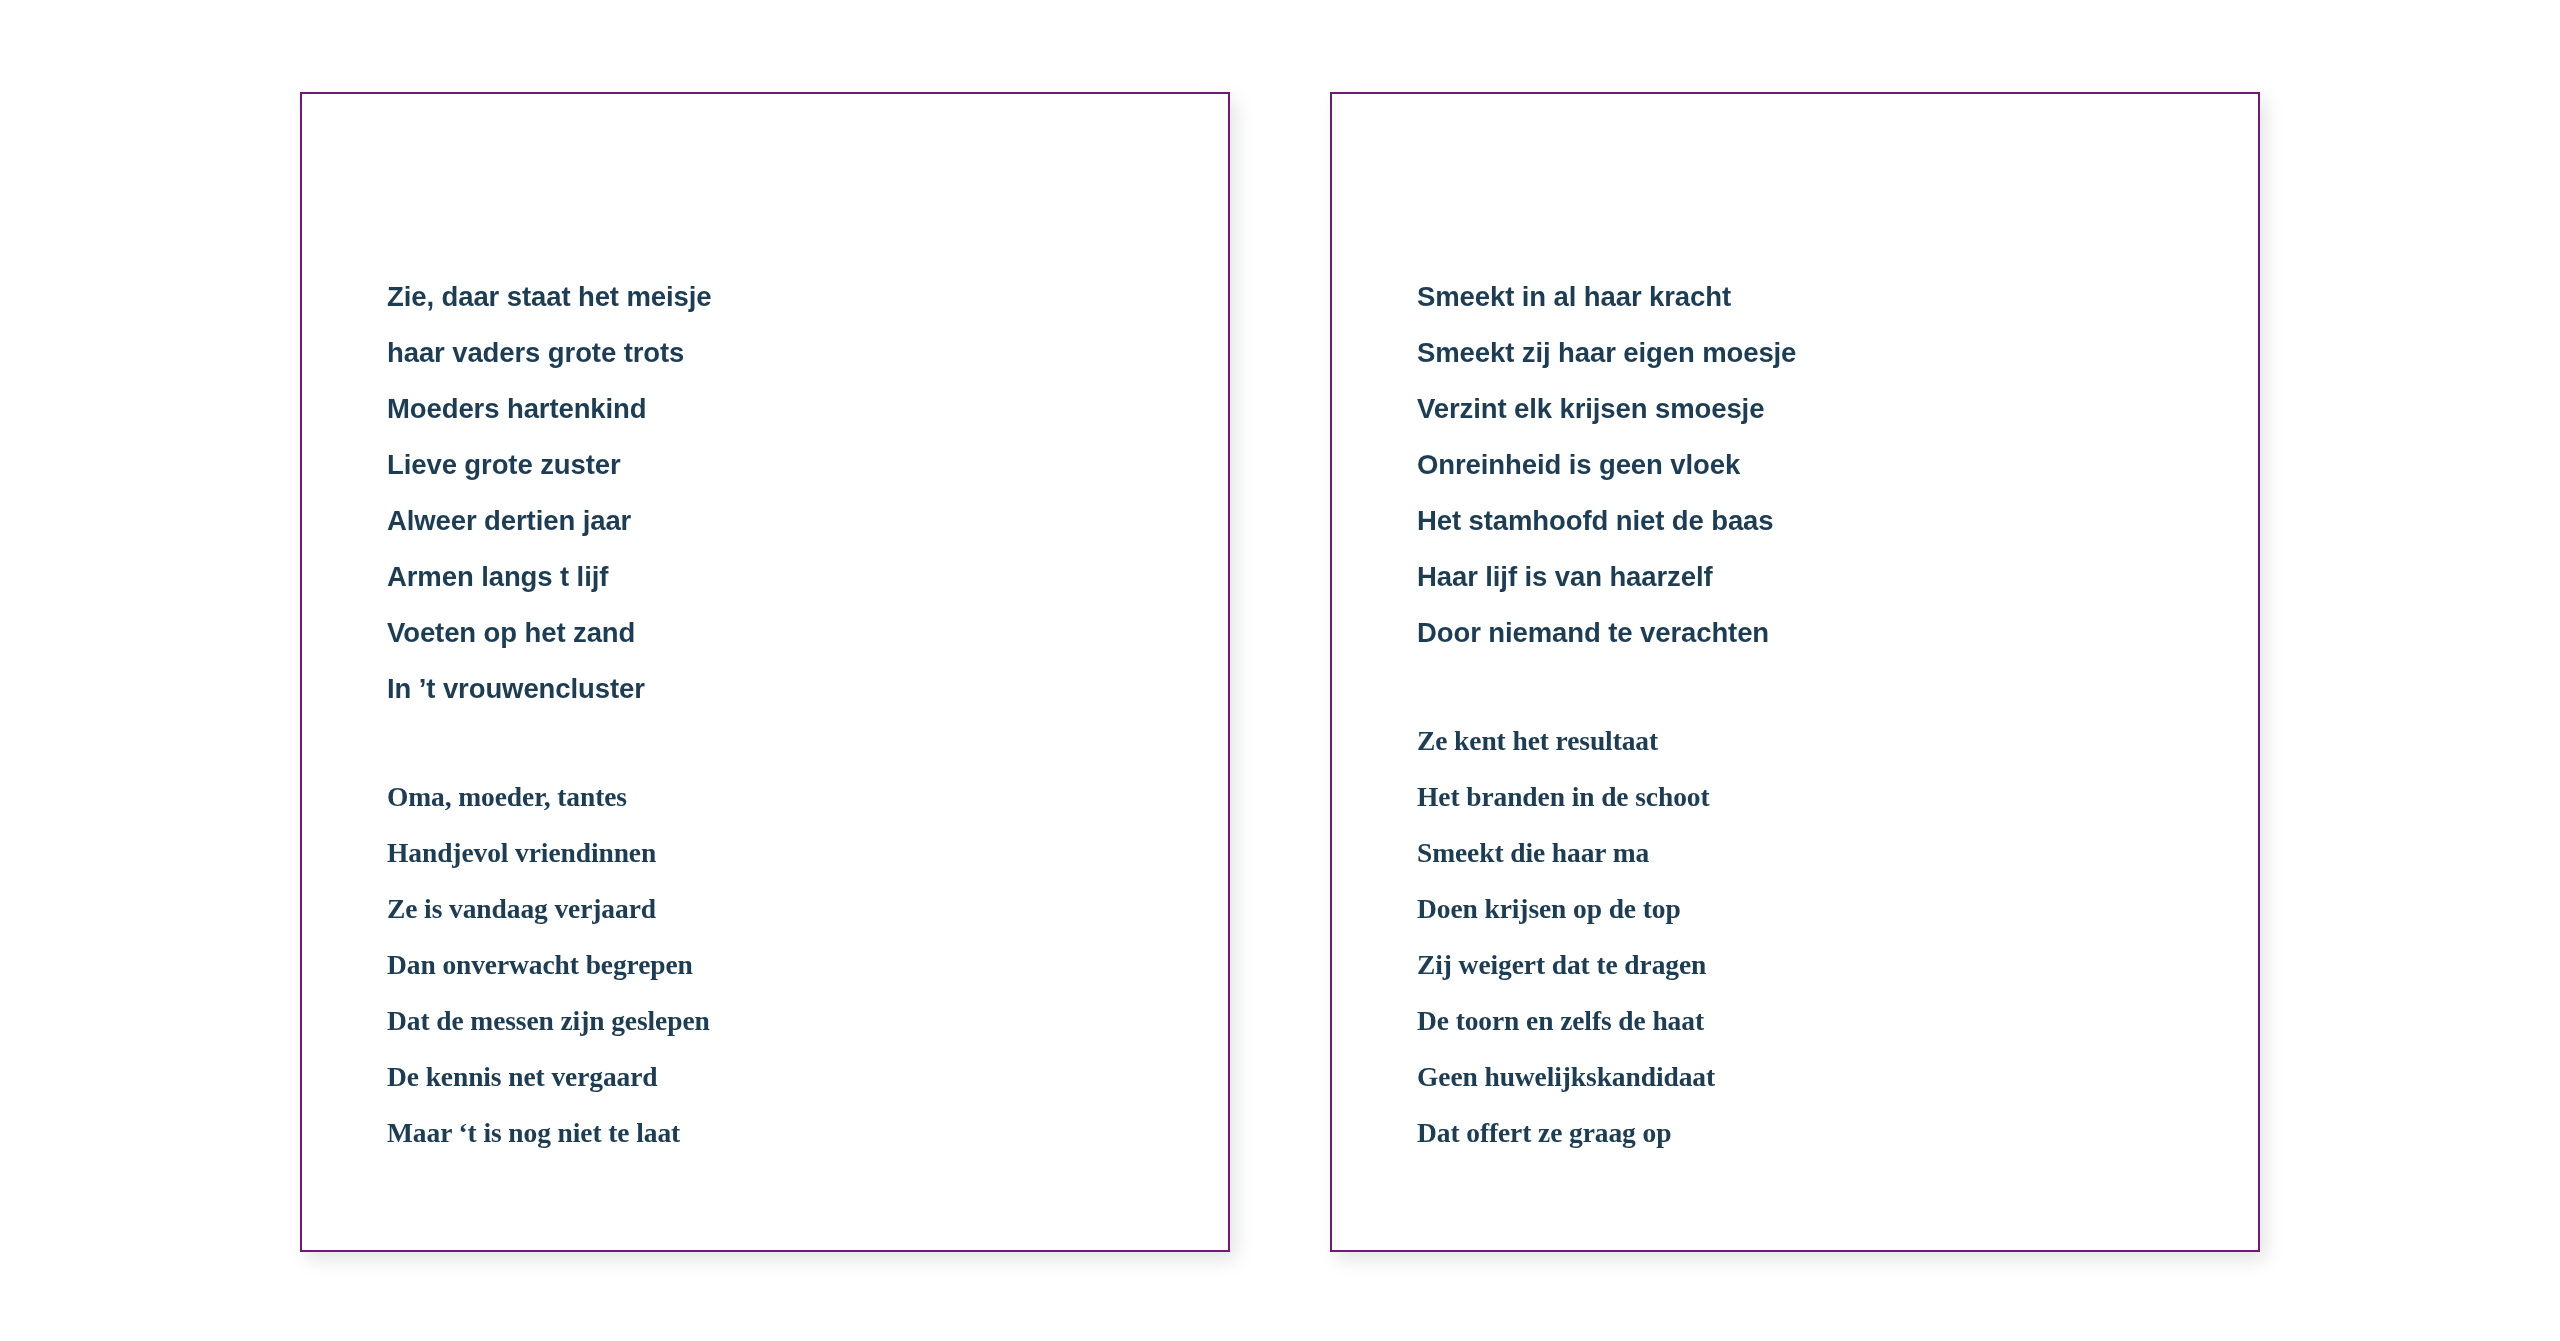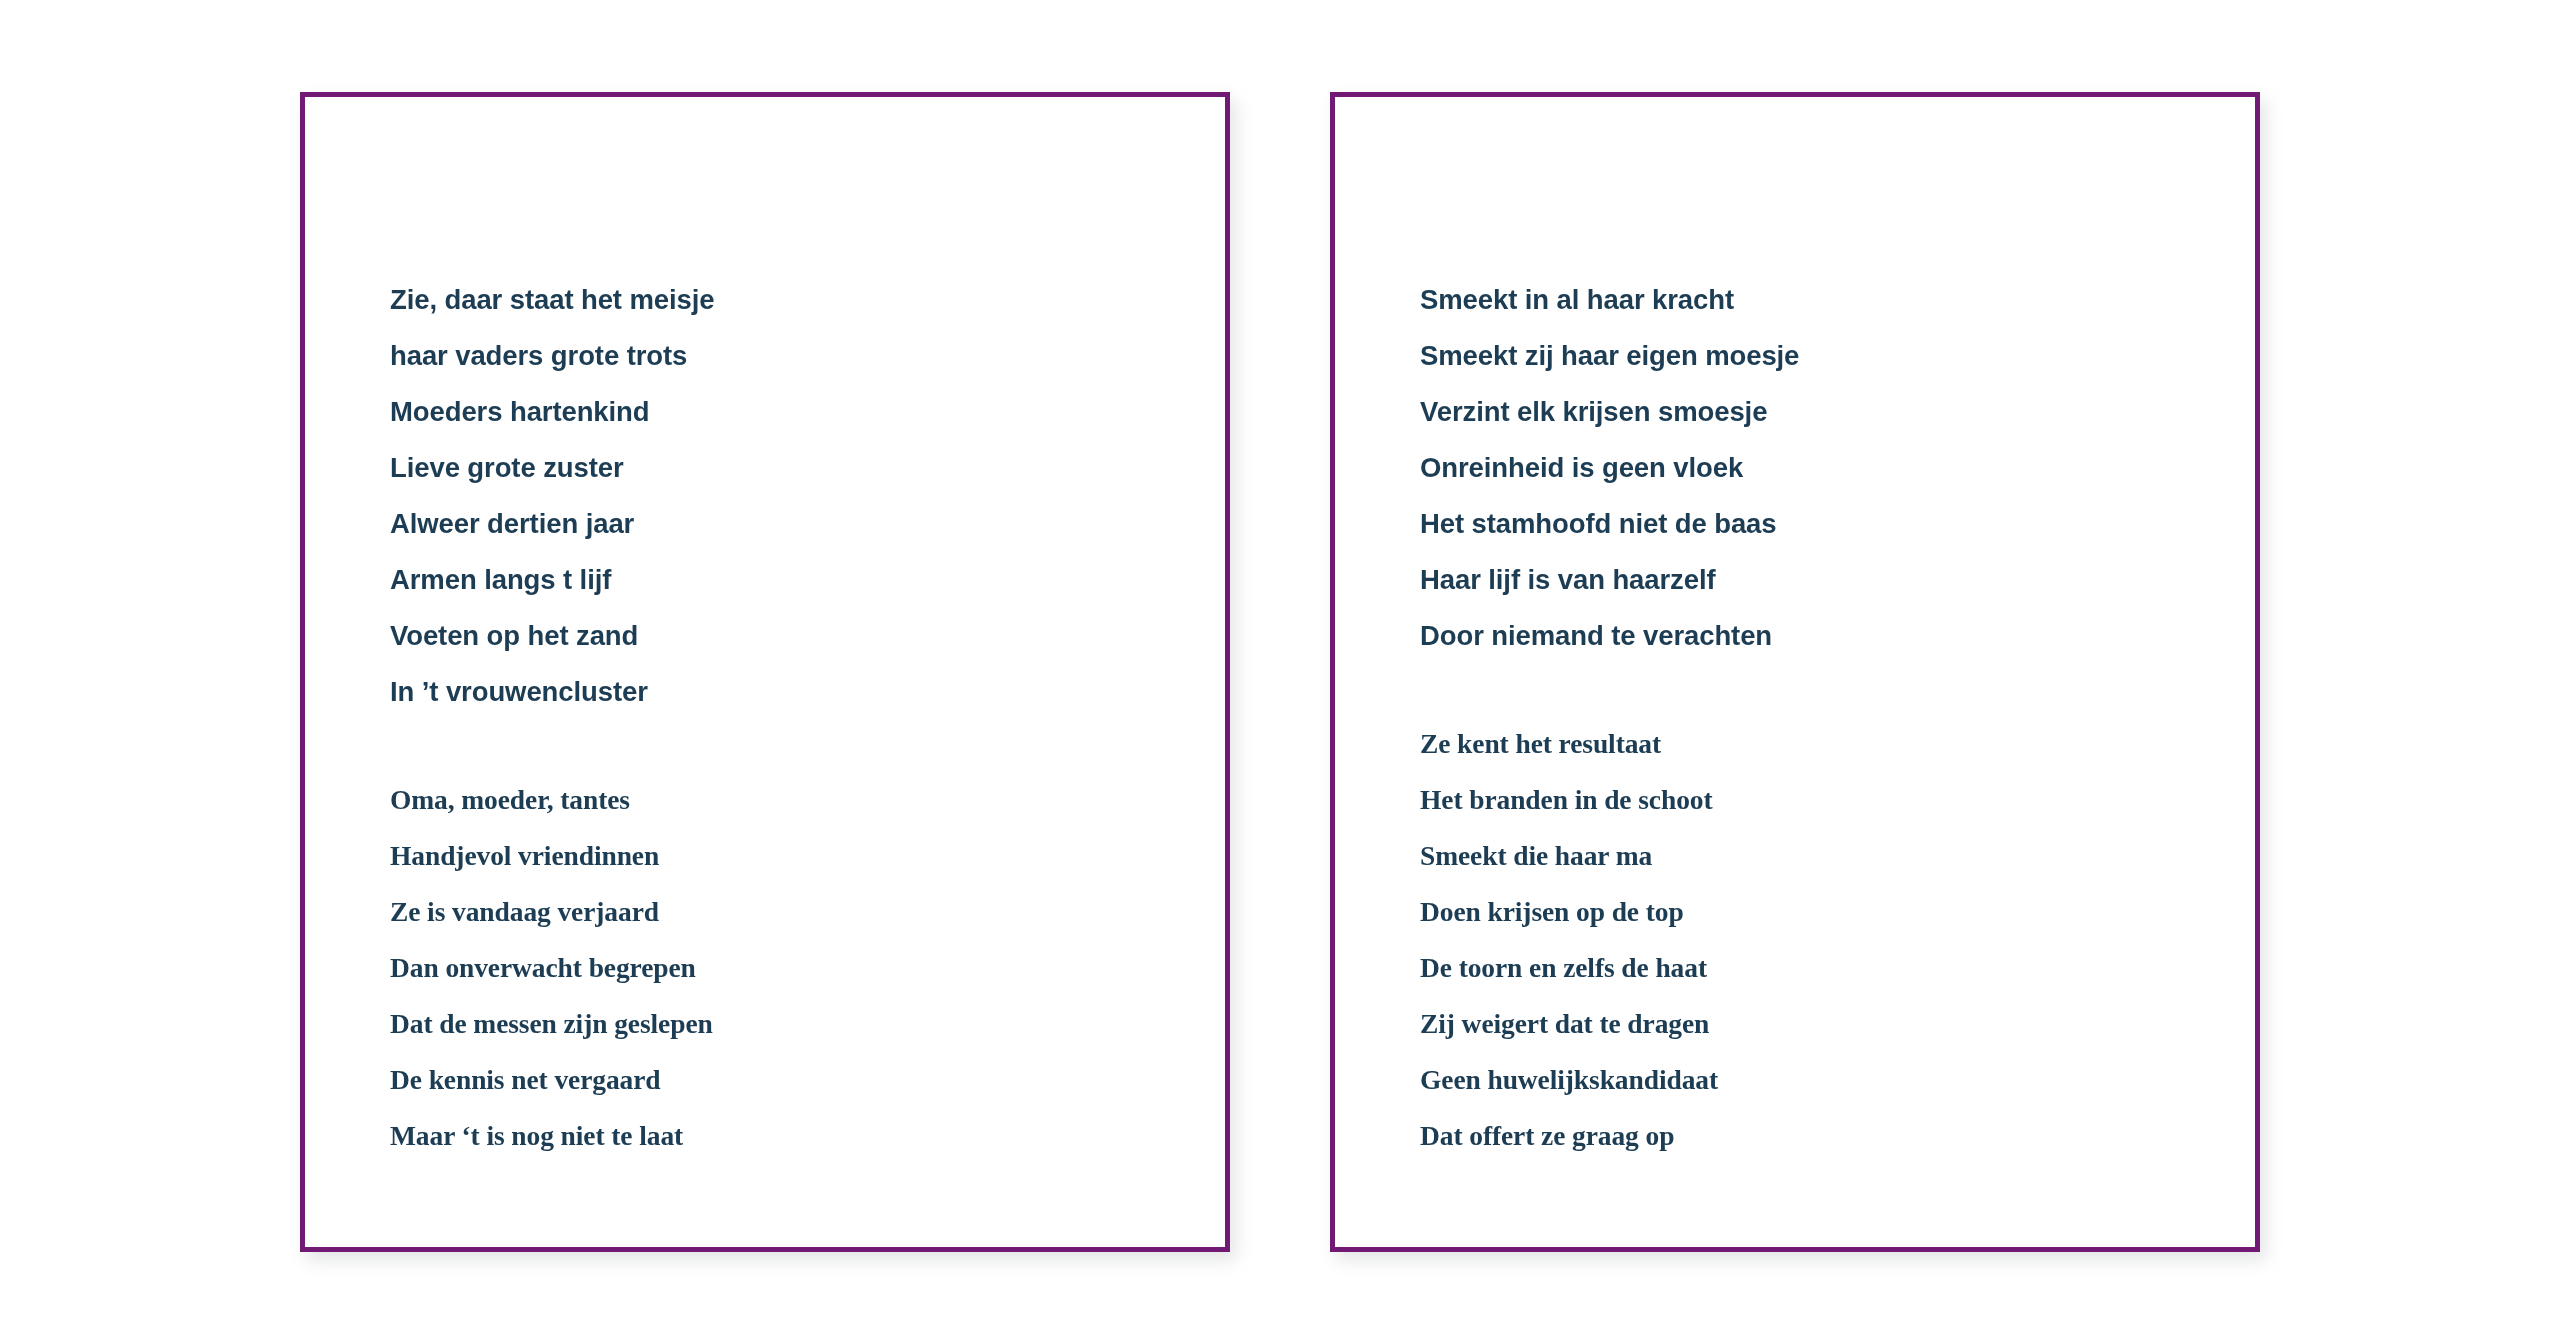--- a/index.html
+++ b/index.html
@@ -22,21 +22,21 @@
     align-items: flex-start;
     gap: 100px;
     padding-top: 92px;
     box-sizing: border-box;
   }
   .page {
     position: relative;
     width: 930px;
     height: 1160px;
     background: #ffffff;
-    border: 5px solid #701a75;
+    border: 2px solid #701a75;
     box-shadow: 6px 8px 16px rgba(120, 125, 130, 0.20);
     box-sizing: border-box;
   }
   .page-inner {
     padding: 175px 0 0 85px;
   }
   .stanza {
     margin: 0 0 52px 0;
   }
   .stanza:last-child {
@@ -90,21 +90,21 @@
         <div class="line">Onreinheid is geen vloek</div>
         <div class="line">Het stamhoofd niet de baas</div>
         <div class="line">Haar lijf is van haarzelf</div>
         <div class="line">Door niemand te verachten</div>
       </div>
       <div class="stanza">
         <div class="line">Ze kent het resultaat</div>
         <div class="line">Het branden in de schoot</div>
         <div class="line">Smeekt die haar ma</div>
         <div class="line">Doen krijsen op de top</div>
+        <div class="line">Zij weigert dat te dragen</div>
         <div class="line">De toorn en zelfs de haat</div>
-        <div class="line">Zij weigert dat te dragen</div>
         <div class="line">Geen huwelijkskandidaat</div>
         <div class="line">Dat offert ze graag op</div>
       </div>
     </div>
   </div>
 
 </div>
 
 </body></html>

